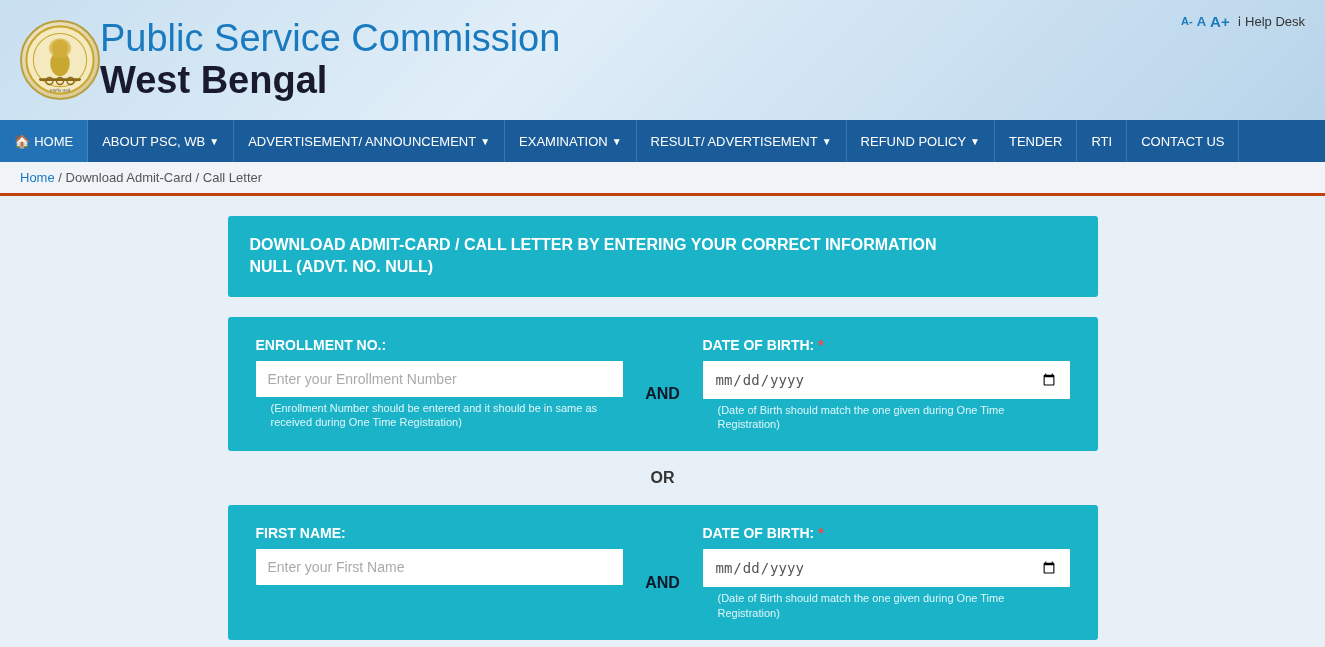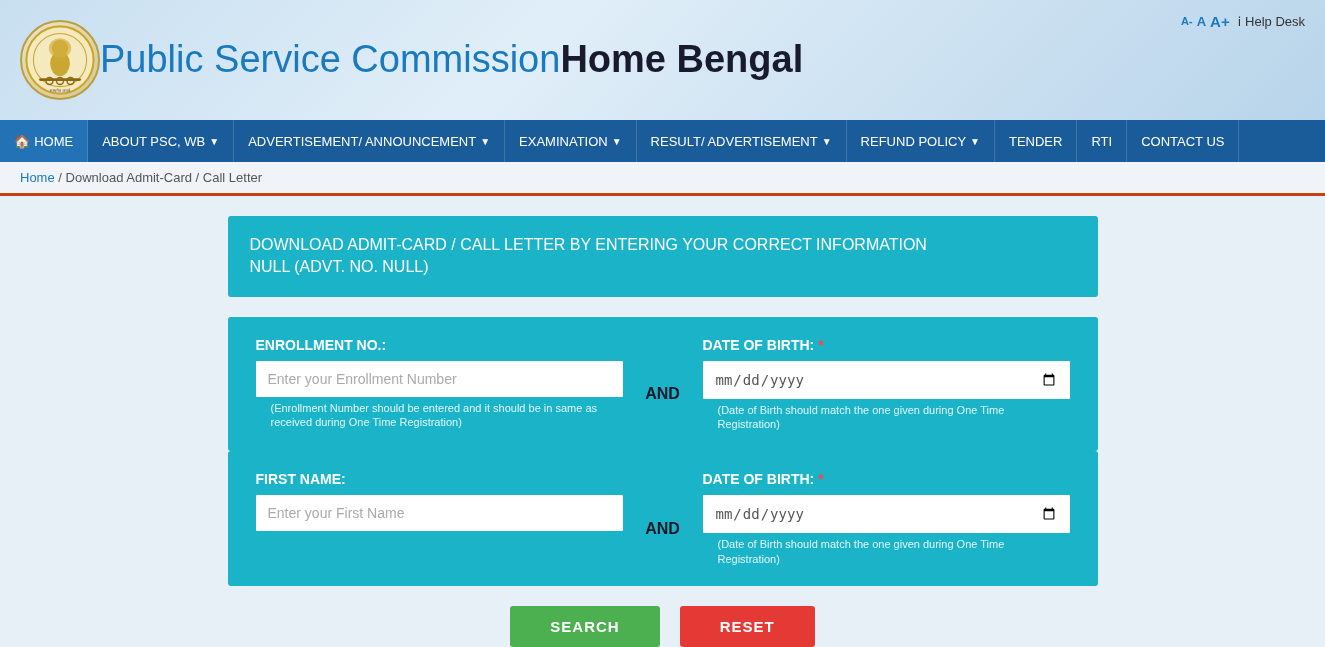--- a/index.html
+++ b/index.html
@@ -9,21 +9,21 @@
     .header {
       background: linear-gradient(135deg, #c8dff0 0%, #e0eef8 40%, #b8d4ea 100%);
       display: flex;
       align-items: center;
       padding: 10px 20px;
       min-height: 120px;
       position: relative;
     }
     .header-title {
       display: flex;
-      flex-direction: row;
+      flex-direction: column;
     }
     .header-title .line1 {
       font-size: 38px;
       font-weight: 400;
       color: #1a7abf;
       line-height: 1.1;
     }
     .header-title .line2 {
       font-size: 38px;
       font-weight: 900;
@@ -101,21 +101,21 @@
     }
 
     
     .info-box {
       background: #1ab3c8;
       color: #fff;
       padding: 18px 22px;
       border-radius: 3px;
       margin-bottom: 20px;
       font-size: 16px;
-      font-weight: 400;
+      font-weight: 700;
       line-height: 1.4;
     }
 
     
     .form-section {
       background: #1ab3c8;
       border-radius: 3px;
       padding: 20px 28px;
       margin-bottom: 0;
     }
@@ -258,21 +258,21 @@
       <rect x="20" y="76" width="60" height="4" rx="2" fill="#8b6914"></rect>
       <circle cx="35" cy="80" r="5" fill="none" stroke="#8b6914" stroke-width="2"></circle>
       <circle cx="50" cy="80" r="5" fill="none" stroke="#8b6914" stroke-width="2"></circle>
       <circle cx="65" cy="80" r="5" fill="none" stroke="#8b6914" stroke-width="2"></circle>
       <text x="50" y="95" text-anchor="middle" font-size="6" fill="#555">सत्यमेव जयते</text>
     </svg>
   </div>
 
   <div class="header-title">
     <span class="line1">Public Service Commission</span>
-    <span class="line2">Home Bengal</span>
+    <span class="line2">West Bengal</span>
   </div>
 
   <div class="header-right">
     <div class="font-size-controls">
       <a class="font-size-btn small">A-</a>
       <a class="font-size-btn medium">A</a>
       <a class="font-size-btn large">A+</a>
     </div>
     <div class="help-desk">
       <span>ℹ</span>
@@ -345,20 +345,21 @@
           <label class="form-label">
             <span>DATE OF BIRTH:</span>
             <span class="required"> *</span>
           </label>
           <input type="date" class="form-input" placeholder="mm/dd/yyyy" style="">
           <div class="form-hint">(Date of Birth should match the one given during One Time Registration)</div>
         </div>
       </div>
     </div>
 
+    <div class="or-divider">OR</div>
 
     <div class="form-section">
       <div class="form-row">
         <div class="form-group">
           <label class="form-label">FIRST NAME:</label>
           <input type="text" class="form-input" placeholder="Enter your First Name" style="">
         </div>
 
         <div class="form-connector">AND</div>
 

